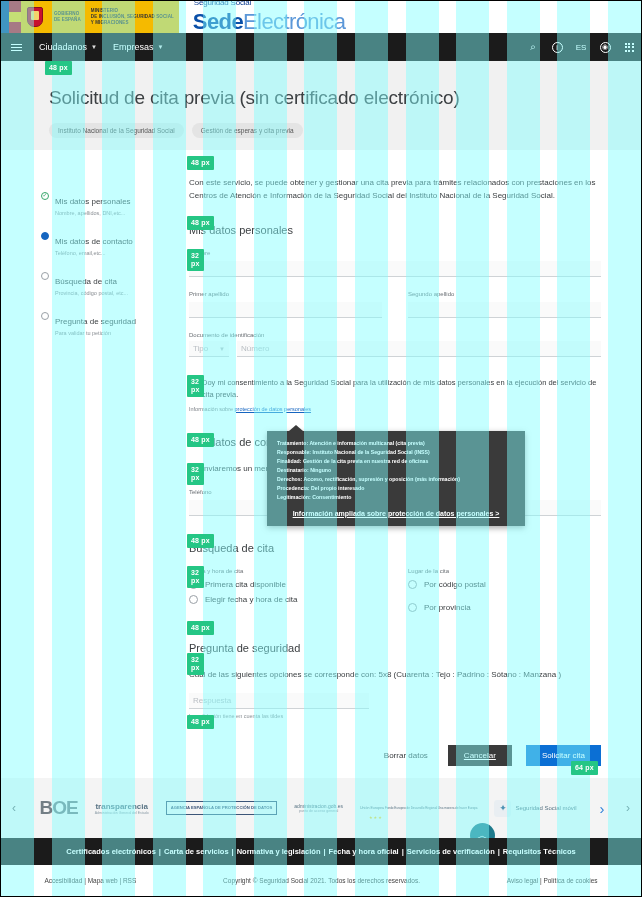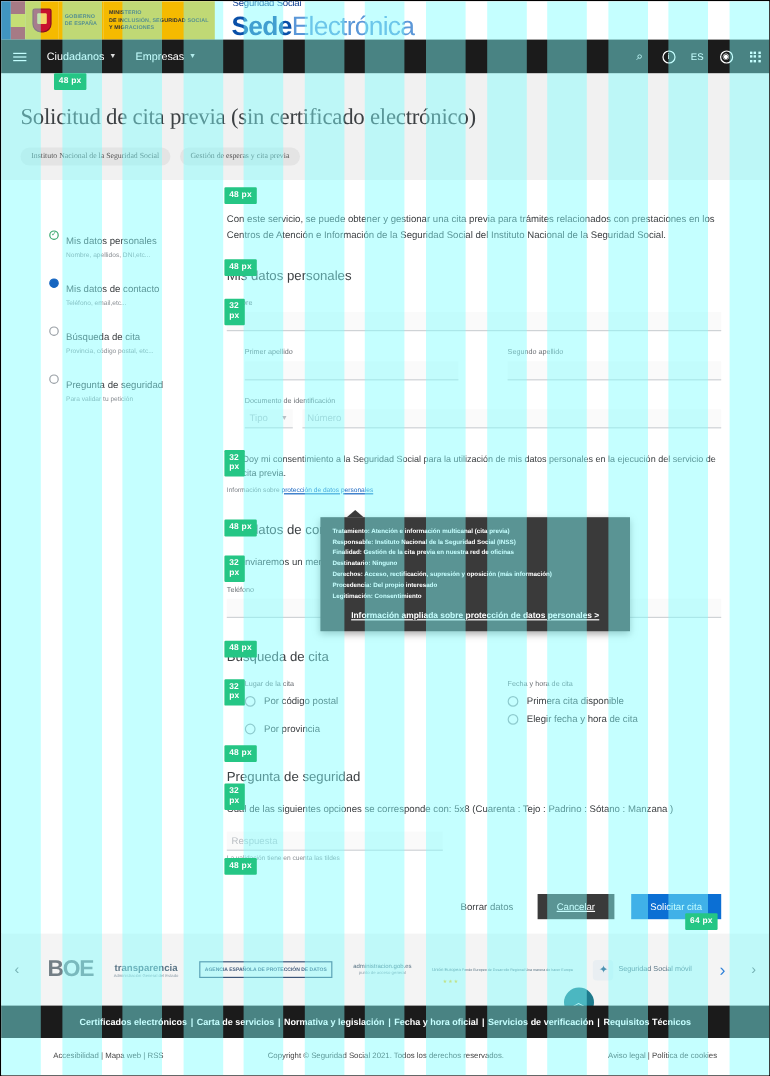--- a/index.html
+++ b/index.html
@@ -67,21 +67,21 @@
   .nav-item { font-size:9px; padding:0 8px; display:flex; align-items:center; gap:4px; height:100%; }
   .caret { font-size:6px; opacity:.85; }
   .nav-right { margin-left:auto; display:flex; align-items:center; height:100%; }
   .nav-ico { width:24px; height:100%; display:flex; align-items:center; justify-content:center; font-size:10px; }
   .nav-ico.lang { font-size:8px; font-weight:normal;text-align:center; }
   .circle-ico { width:11px;height:11px;border:1px solid #fff;border-radius:50%;display:flex;align-items:center;justify-content:center;font-size:7px;}
   .grid-ico { display:grid; grid-template-columns:repeat(3,2px); grid-template-rows:repeat(3,2px); gap:1.5px; }
   .grid-ico i { background:#fff; display:block; }
 
   
-  .page-head { background:#f1f1f1; padding:26px 16px 12px; position:relative; z-index:4;font-family:Liberation Serif, serif; }
+  .page-head { background:#f1f1f1; padding:26px 48px 12px; position:relative; z-index:4; }
   .page-title { font-size:19px; font-weight:normal; color:#3c4043; margin:0 0 14px; letter-spacing:-.2px;}
   .tag-row { display:flex; gap:8px; }
   .tag { background:#e4e4e4; color:#555; font-size:6.5px; border-radius:9px; padding:4px 9px; white-space:nowrap; }
 
   
   .content { display:flex; padding:16px 40px 0; position:relative; z-index:4; background:#fff;}
   .sidebar { width:130px; flex:0 0 130px; padding-top:24px; }
   .side-item { display:flex; gap:6px; margin-bottom:14px; }
   .radio-o { width:8px;height:8px;border:1px solid #9aa0a6;border-radius:50%;margin-top:2px;flex:0 0 8px;}
   .radio-o.done { border-color:#3aa76d; position:relative; }
@@ -91,21 +91,21 @@
   .side-sub { font-size:5.5px; color:#8a8f94; margin-top:2px; }
 
   .main { flex:1; padding-left:18px; padding-top:10px; }
   .intro { font-size:8px; line-height:1.65; color:#3c4043; margin:0 0 22px; }
   h2.sec { font-size:11px; font-weight:normal; color:#3c4043; margin:0 0 14px; }
 
   .field { margin-bottom:14px; }
   .flabel { font-size:6px; color:#6b7075; display:block; margin-bottom:3px; }
   .finput { width:100%; height:16px; border:none; border-bottom:1px solid #cfd3d6; background:#fafafa; }
   .row2 { display:flex; gap:26px; }
-  .row2 > * { flex:1;margin-left:15px; }
+  .row2 > * { flex:1; }
 
   .sel { position:relative; height:16px; border-bottom:1px solid #cfd3d6; background:#fafafa;
          font-size:8px; color:#b9bec3; display:flex; align-items:center; padding-left:4px;}
   .sel .chev { position:absolute; right:4px; font-size:6px; color:#b9bec3; }
   .inline { display:flex; gap:8px; }
   .inline .sel.w1 { flex:0 0 40px; }
   .inline .sel.w2 { flex:1; }
   .inline .sel.w3 { flex:1; }
 
   .chk-row { display:flex; gap:6px; margin:6px 0 5px; }
@@ -342,39 +342,39 @@
 
     <div class="field">
       <label class="flabel">Teléfono</label>
       <input class="finput" value="" style="">
     </div>
 
     <h2 class="sec" style="margin-top:26px">Búsqueda de cita</h2>
 
     <div class="row2" style="align-items:flex-start">
       <div>
+        <label class="flabel">Fecha y hora de cita</label>
+        <div class="radio-row">
+          <span class="ro"></span>
+          <span class="rlabel">Primera cita disponible</span>
+        </div>
+        <div class="radio-row">
+          <span class="ro"></span>
+          <span class="rlabel">Elegir fecha y hora de cita</span>
+        </div>
+      </div>
+      <div>
         <label class="flabel">Lugar de la cita</label>
         <div class="radio-row">
           <span class="ro"></span>
           <span class="rlabel">Por código postal</span>
         </div>
         <div class="radio-row" style="margin-top:14px">
           <span class="ro"></span>
           <span class="rlabel">Por provincia</span>
-        </div>
-      </div>
-      <div>
-        <label class="flabel">Fecha y hora de cita</label>
-        <div class="radio-row">
-          <span class="ro"></span>
-          <span class="rlabel">Primera cita disponible</span>
-        </div>
-        <div class="radio-row">
-          <span class="ro"></span>
-          <span class="rlabel">Elegir fecha y hora de cita</span>
         </div>
       </div>
     </div>
 
     <h2 class="sec" style="margin-top:24px">Pregunta de seguridad</h2>
     <p class="intro" style="margin-bottom:12px">Cuál de las siguientes opciones se corresponde con: 5x8 (Cuarenta : Tejo : Padrino : Sótano : Manzana )</p>
 
     <div class="field">
       <div class="sel" style="width:180px;">
         <span>Respuesta</span>

